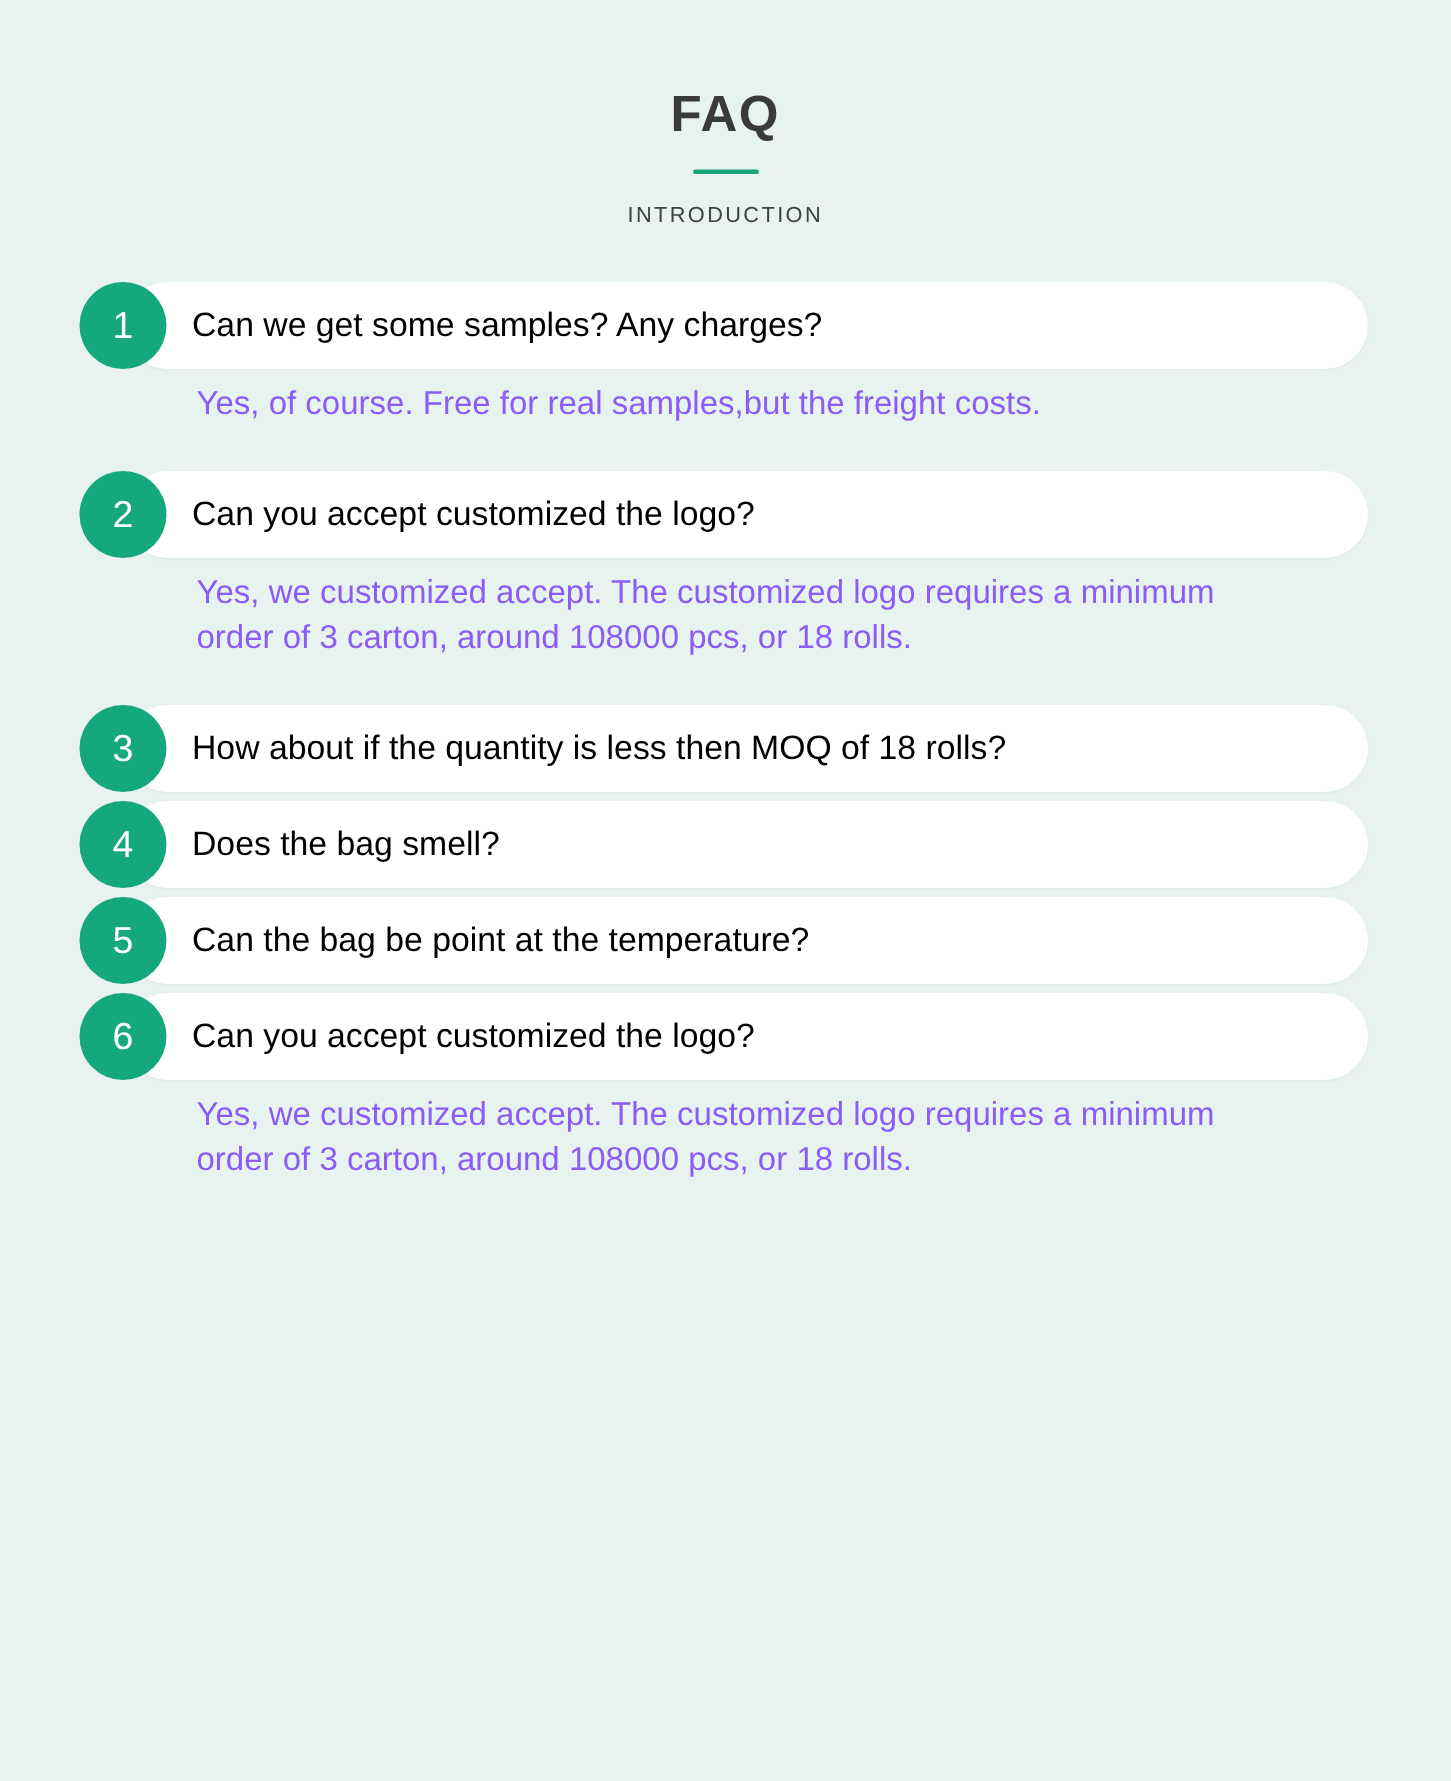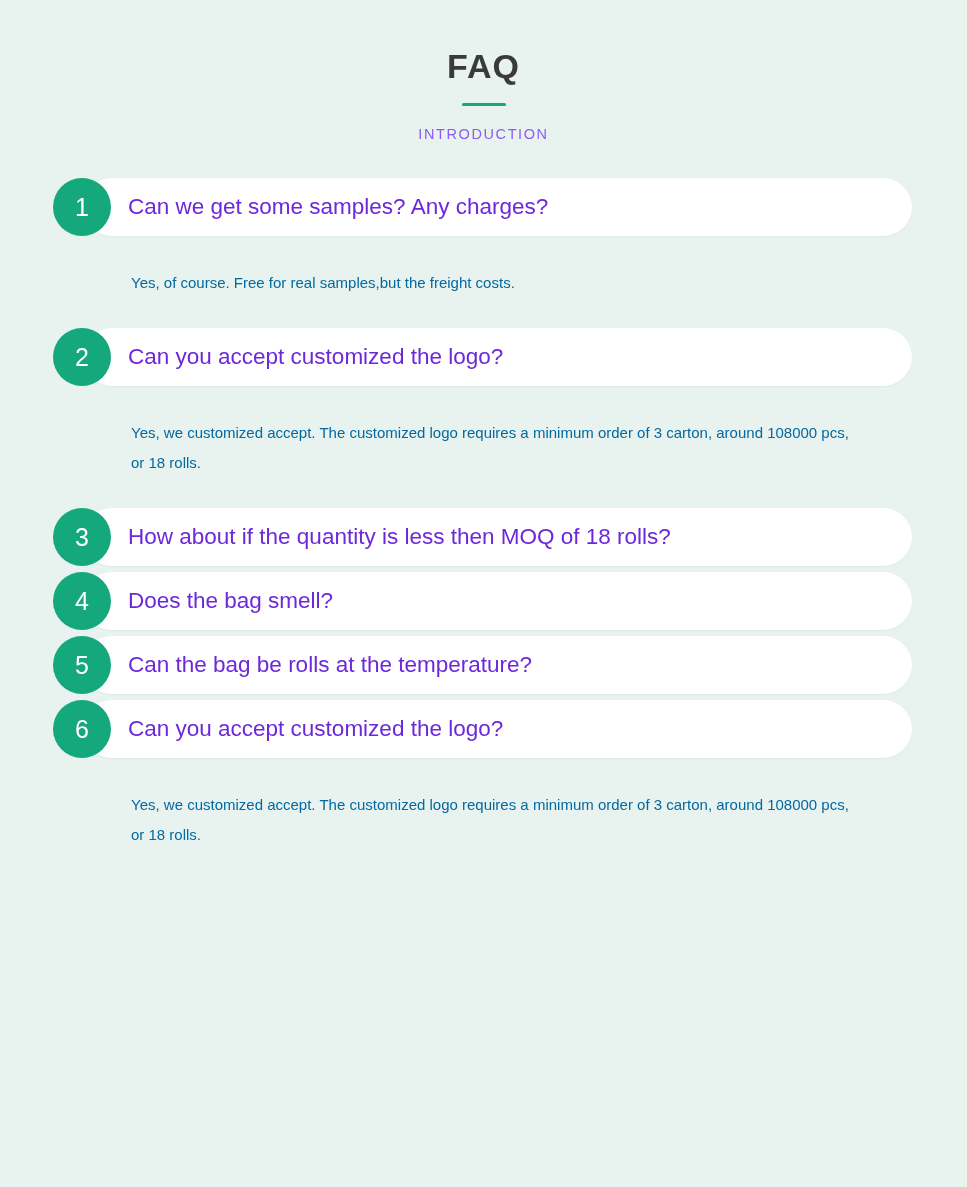--- a/index.html
+++ b/index.html
@@ -22,34 +22,34 @@
   }
   .header {
     text-align: center;
     padding-top: 8px;
   }
   .header-title {
     font-size: 34px;
     font-weight: bold;
     color: #3a3a3a;
     letter-spacing: 1px;
-    margin: 0;
+    margin: 10px;
     line-height: 1.1;
   }
   .header-rule {
     width: 44px;
     height: 3px;
     background: #16a67a;
     margin: 18px auto 0 auto;
     border-radius: 2px;
   }
   .header-sub {
     font-size: 14.5px;
     letter-spacing: 1.6px;
-    color: #8b5cf6;
+    color: #404040;
     margin-top: 20px;
   }
   .faq-list {
     margin-top: 36px;
   }
   .faq-item {
     position: relative;
     margin-bottom: 6px;
   }
   .q-row {
@@ -84,30 +84,30 @@
     z-index: 2;
   }
   .q-text {
     position: absolute;
     left: 75px;
     right: 19px;
     top: 0;
     height: 58px;
     line-height: 58px;
     font-size: 22.5px;
-    color: #6d28d9;
+    color: #000000;
     z-index: 3;
     white-space: nowrap;
     overflow: hidden;
   }
   .a-text {
-    margin: 32px 110px 30px 131px;
-    font-size: 15px;
+    margin: 8px 110px 30px 131px;
+    font-size: 22px;
     line-height: 30px;
-    color: #0369a1;
+    color: #8b5cf6;
   }
 </style>
 </head>
 <body>
 
 <div class="page">
 
   <div class="header">
     <h1 class="header-title">FAQ</h1>
     <div class="header-rule"></div>
@@ -147,21 +147,21 @@
         <div class="q-bar"></div>
         <div class="q-num">4</div>
         <div class="q-text">Does the bag smell?</div>
       </div>
     </div>
 
     <div class="faq-item">
       <div class="q-row">
         <div class="q-bar"></div>
         <div class="q-num">5</div>
-        <div class="q-text">Can the bag be rolls at the temperature?</div>
+        <div class="q-text">Can the bag be point at the temperature?</div>
       </div>
     </div>
 
     <div class="faq-item">
       <div class="q-row">
         <div class="q-bar"></div>
         <div class="q-num">6</div>
         <div class="q-text">Can you accept customized the logo?</div>
       </div>
       <div class="a-text">Yes, we customized accept. The customized logo requires a minimum order of 3 carton, around 108000 pcs, or 18 rolls.</div>

